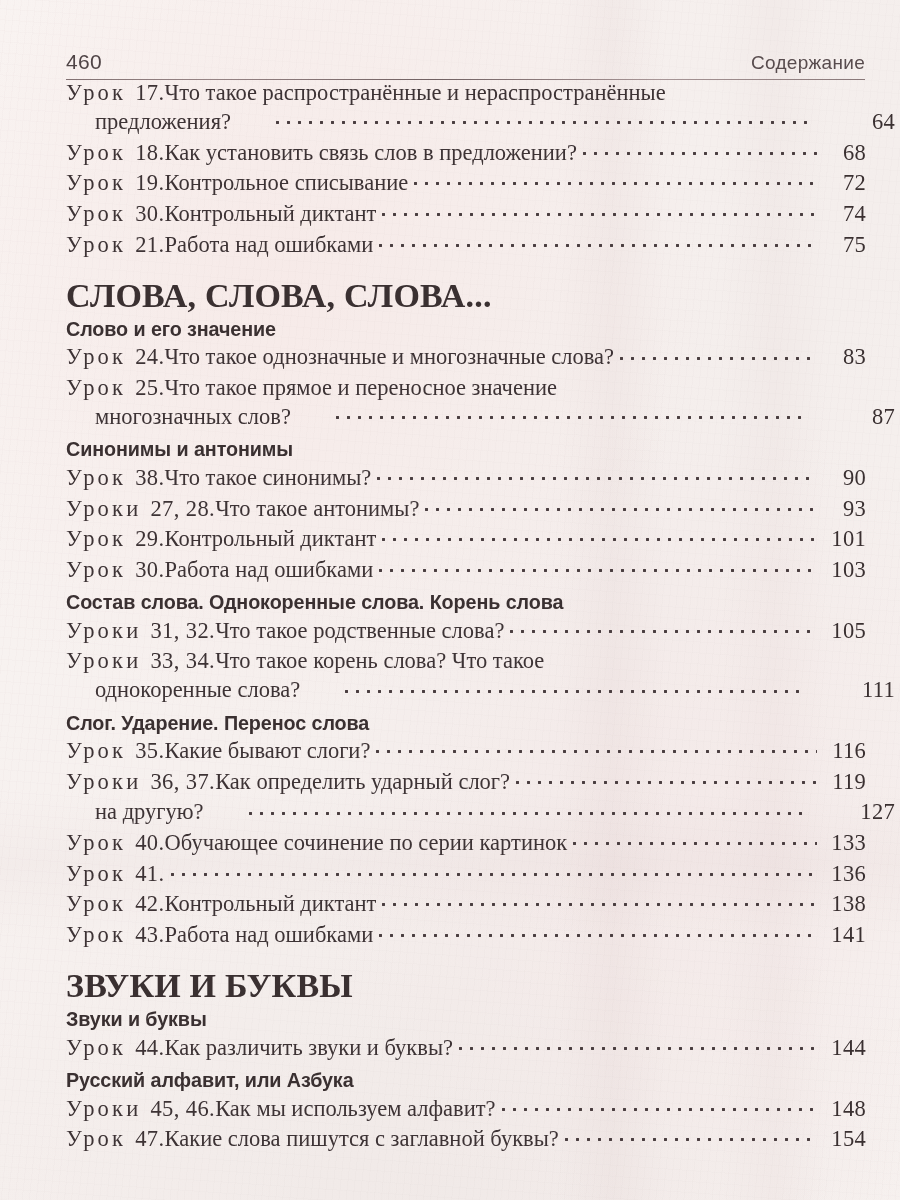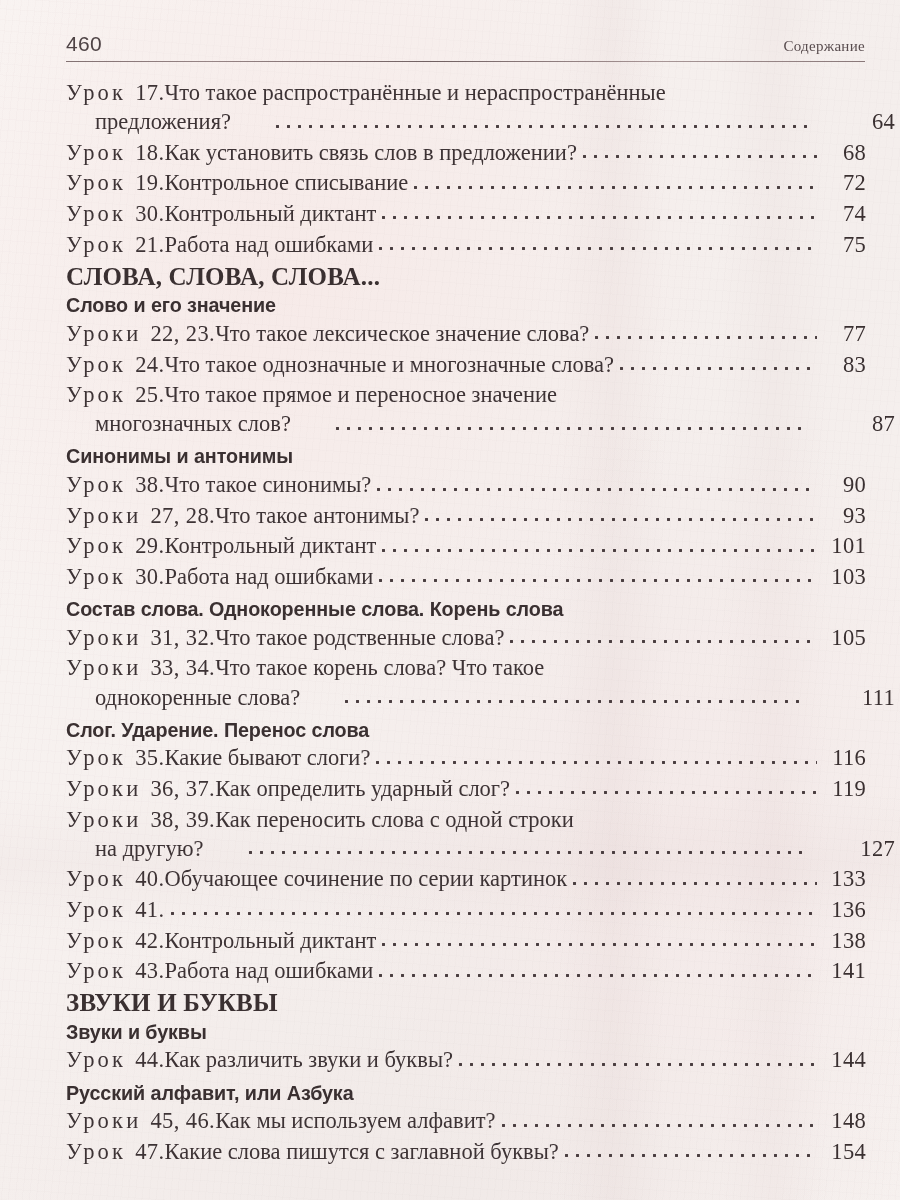--- a/index.html
+++ b/index.html
@@ -53,40 +53,39 @@
     position: relative;
     z-index: 3;
     padding: 0;
   }
 
   
   .runhead {
     position: absolute;
     left: 66px;
     right: 35px;
-    top: 32px;
+    top: 50px;
     height: 34px;
   }
   .runhead-inner {
     display: flex;
     align-items: baseline;
     justify-content: space-between;
     font-family: "Liberation Sans", sans-serif;
     font-size: 20px;
     color: #55494b;
     letter-spacing: 0.3px;
   }
   .folio {
     font-size: 21px;
     color: #4f4446;
   }
   .runtitle {
-    font-size: 15px;
+    font-size: 19px;
     color: #584c4e;
-    font-family: Liberation Serif, serif;
   }
   .rule {
     margin-top: 5px;
     height: 1px;
     width: 100%;
     background: linear-gradient(90deg,
         rgba(90,70,72,0.75) 0%,
         rgba(110,88,90,0.70) 18%,
         rgba(80,62,64,0.80) 46%,
         rgba(120,96,98,0.62) 74%,
@@ -98,24 +97,24 @@
     position: absolute;
     left: 66px;
     top: 78px;
     width: 800px;
   }
 
   
   .part {
     font-family: "Liberation Serif", serif;
     font-weight: bold;
-    font-size: 25px;
+    font-size: 34px;
     color: #3a3031;
     letter-spacing: 0.2px;
-    margin: 5px 0 1px 0;
+    margin: 19px 0 1px 0;
     line-height: 1.06;
   }
   
   .section {
     font-family: "Liberation Sans", sans-serif;
     font-weight: bold;
     font-size: 21px;
     color: #3a3031;
     letter-spacing: -0.1px;
     margin: 7px 0 2px 0;
@@ -128,21 +127,21 @@
   
   .entry {
     position: relative;
     font-size: 22.5px;
     color: #3d3335;
     line-height: 1.295;
     margin: 0 0 1.5px 0;
   }
   .entry .line {
     display: flex;
-    align-items: center;
+    align-items: flex-start;
     width: 100%;
   }
   .entry .line.cont { padding-left: 29px; gap: 39px; }
 
   .lbl {
     white-space: nowrap;
     flex: 0 0 auto;
   }
   .lbl .word {
     letter-spacing: 3.2px;
@@ -239,28 +238,20 @@
             <span class="lbl"><span class="word">Урок</span><span class="num"> 21.</span></span>
             <span class="txt"> Работа над ошибками</span>
             <span class="dots"></span>
             <span class="pg">75</span>
           </div>
         </div>
         <div class="part">СЛОВА, СЛОВА, СЛОВА...</div>
         <div class="section tight">Слово и его значение</div>
         <div class="entry">
           <div class="line">
-            <span class="lbl"><span class="word">Уроки</span><span class="num"> 22, 23.</span></span>
-            <span class="txt"> Что такое лексическое значение слова?</span>
-            <span class="dots"></span>
-            <span class="pg">77</span>
-          </div>
-        </div>
-        <div class="entry">
-          <div class="line">
             <span class="lbl"><span class="word">Урок</span><span class="num"> 24.</span></span>
             <span class="txt"> Что такое однозначные и многозначные слова?</span>
             <span class="dots"></span>
             <span class="pg">83</span>
           </div>
         </div>
         <div class="entry">
           <div class="line nopage">
             <span class="lbl"><span class="word">Урок</span><span class="num"> 25.</span></span>
             <span class="txt"> Что такое прямое и переносное значение</span>
@@ -335,24 +326,20 @@
         </div>
         <div class="entry">
           <div class="line">
             <span class="lbl"><span class="word">Уроки</span><span class="num"> 36, 37.</span></span>
             <span class="txt"> Как определить ударный слог?</span>
             <span class="dots"></span>
             <span class="pg">119</span>
           </div>
         </div>
         <div class="entry">
-          <div class="line nopage">
-            <span class="lbl"><span class="word">Уроки</span><span class="num"> 38, 39.</span></span>
-            <span class="txt"> Как переносить слова с одной строки</span>
-          </div>
           <div class="line cont">
             <span class="txt">на другую?</span>
             <span class="dots"></span>
             <span class="pg">127</span>
           </div>
         </div>
         <div class="entry">
           <div class="line">
             <span class="lbl"><span class="word">Урок</span><span class="num"> 40.</span></span>
             <span class="txt"> Обучающее сочинение по серии картинок</span>

